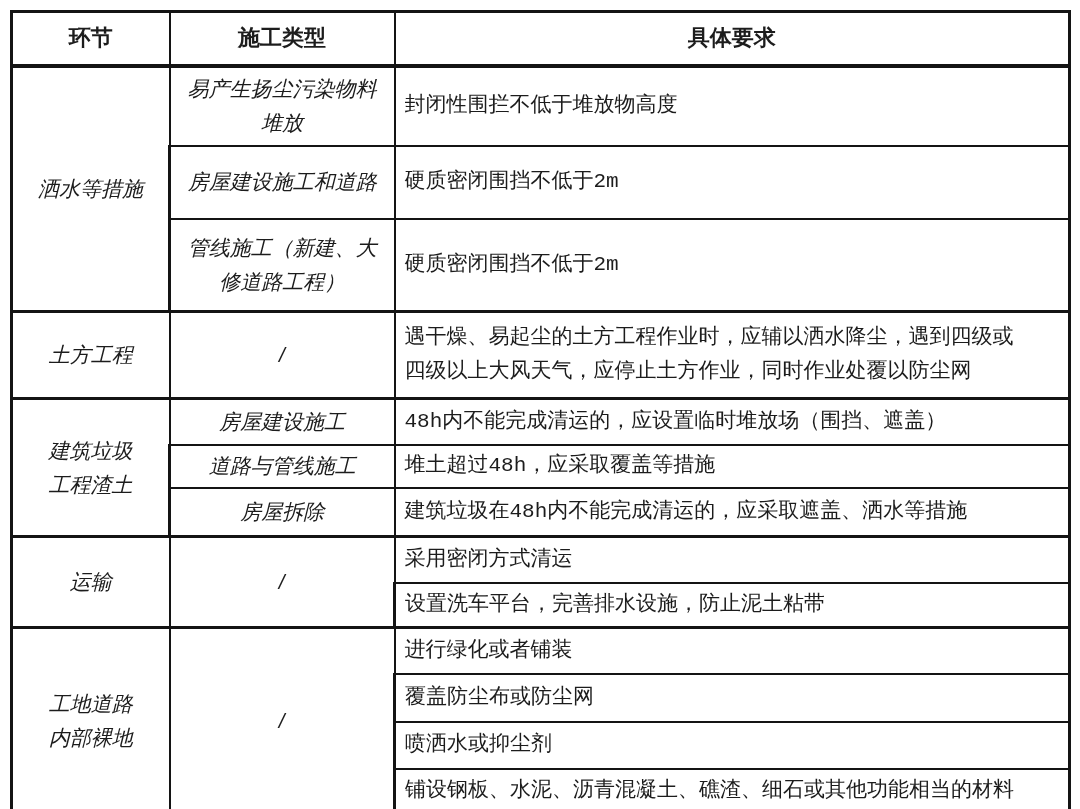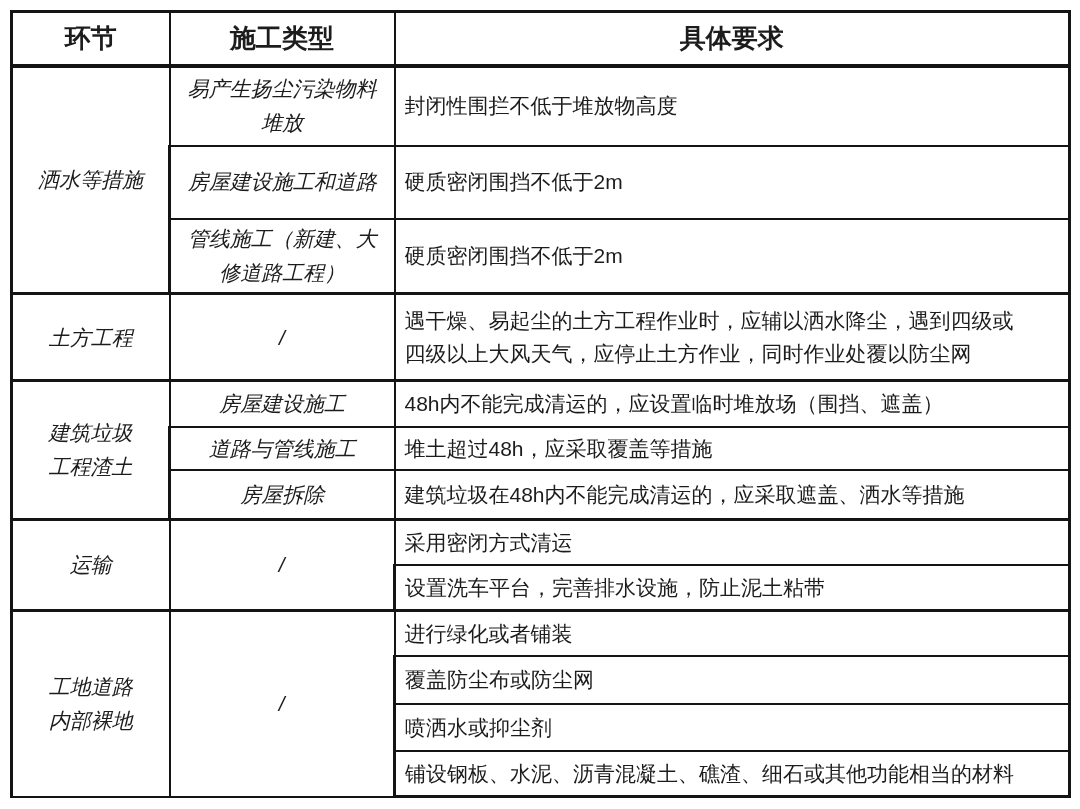--- a/index.html
+++ b/index.html
@@ -25,21 +25,21 @@
   .spec-table col.c1 { width: 158px; }
   .spec-table col.c2 { width: 225px; }
   .spec-table col.c3 { width: 675px; }
   .spec-table th,
   .spec-table td {
     border: 2px solid #141414;
     vertical-align: middle;
     box-sizing: border-box;
   }
   .spec-table th {
-    font-size: 26px;
+    font-size: 22px;
     font-weight: bold;
     text-align: center;
     padding: 4px 2px;
     border-bottom-width: 4px;
   }
   .spec-table td {
     font-size: 21px;
     line-height: 1.6;
   }
   td.stage, td.type {
@@ -51,21 +51,21 @@
   td.req {
     text-align: left;
     white-space: pre-line;
     padding: 2px 9px;
   }
   tr.section-top td {
     border-top-width: 3px;
   }
   .spec-table tr:first-child th { border-top-width: 3px; }
   .spec-table th:first-child, .spec-table td:first-child { border-left-width: 3px; }
-  .spec-table th:last-child, .spec-table td:last-child { border-right-width: 3px; }
+  .spec-table th:last-child, .spec-table td:last-child { border-right-width: 3px; font-family: Liberation Mono, monospace; }
   .spec-table tr:last-child td { border-bottom-width: 3px; }
 </style>
 </head>
 <body>
 
 <div class="canvas">
   <table class="spec-table">
     <colgroup>
         <col class="c1">
         <col class="c2">
@@ -83,21 +83,21 @@
       <tr style="height:80px">
         <td class="stage" rowspan="3">洒水等措施</td>
         <td class="type">易产生扬尘污染物料
 堆放</td>
         <td class="req">封闭性围拦不低于堆放物高度</td>
       </tr>
       <tr style="height:73px">
         <td class="type">房屋建设施工和道路</td>
         <td class="req">硬质密闭围挡不低于2m</td>
       </tr>
-      <tr style="height:75px">
+      <tr style="height:93px">
         <td class="type">管线施工（新建、大
 修道路工程）</td>
         <td class="req">硬质密闭围挡不低于2m</td>
       </tr>
 
       <tr class="section-top" style="height:87px">
         <td class="stage">土方工程</td>
         <td class="type">/</td>
         <td class="req">遇干燥、易起尘的土方工程作业时，应辅以洒水降尘，遇到四级或
 四级以上大风天气，应停止土方作业，同时作业处覆以防尘网</td>

